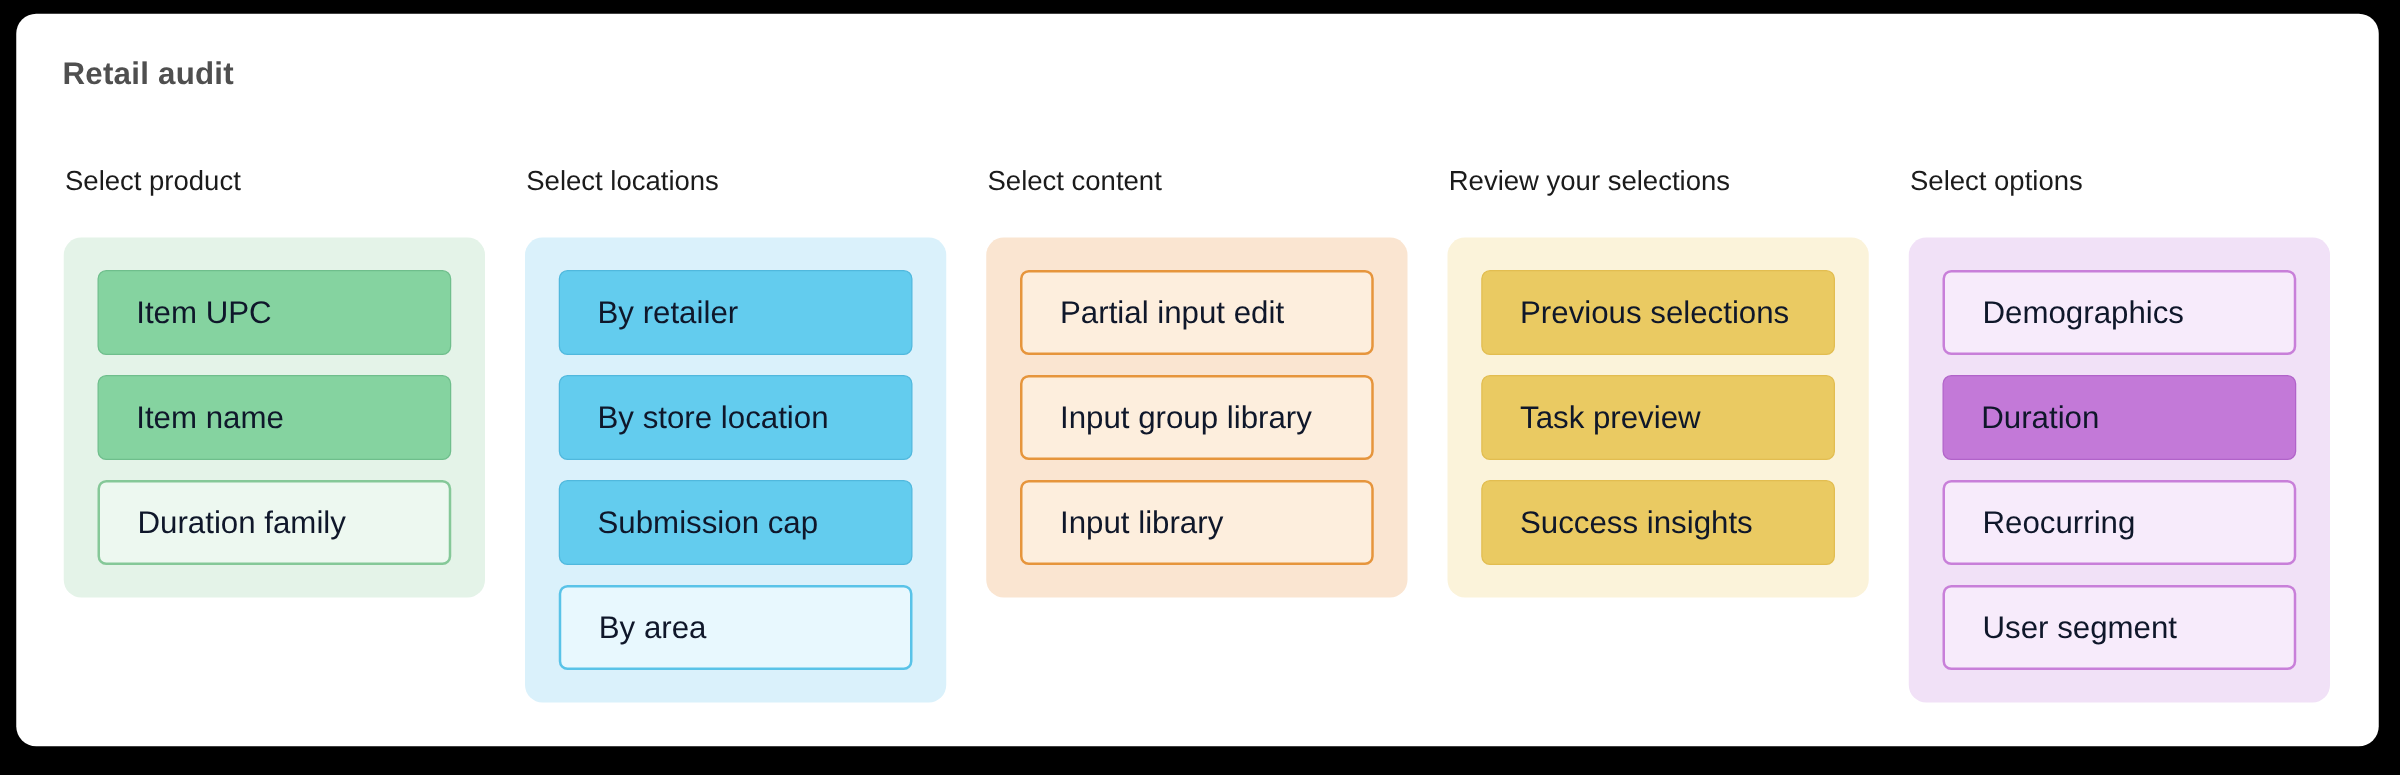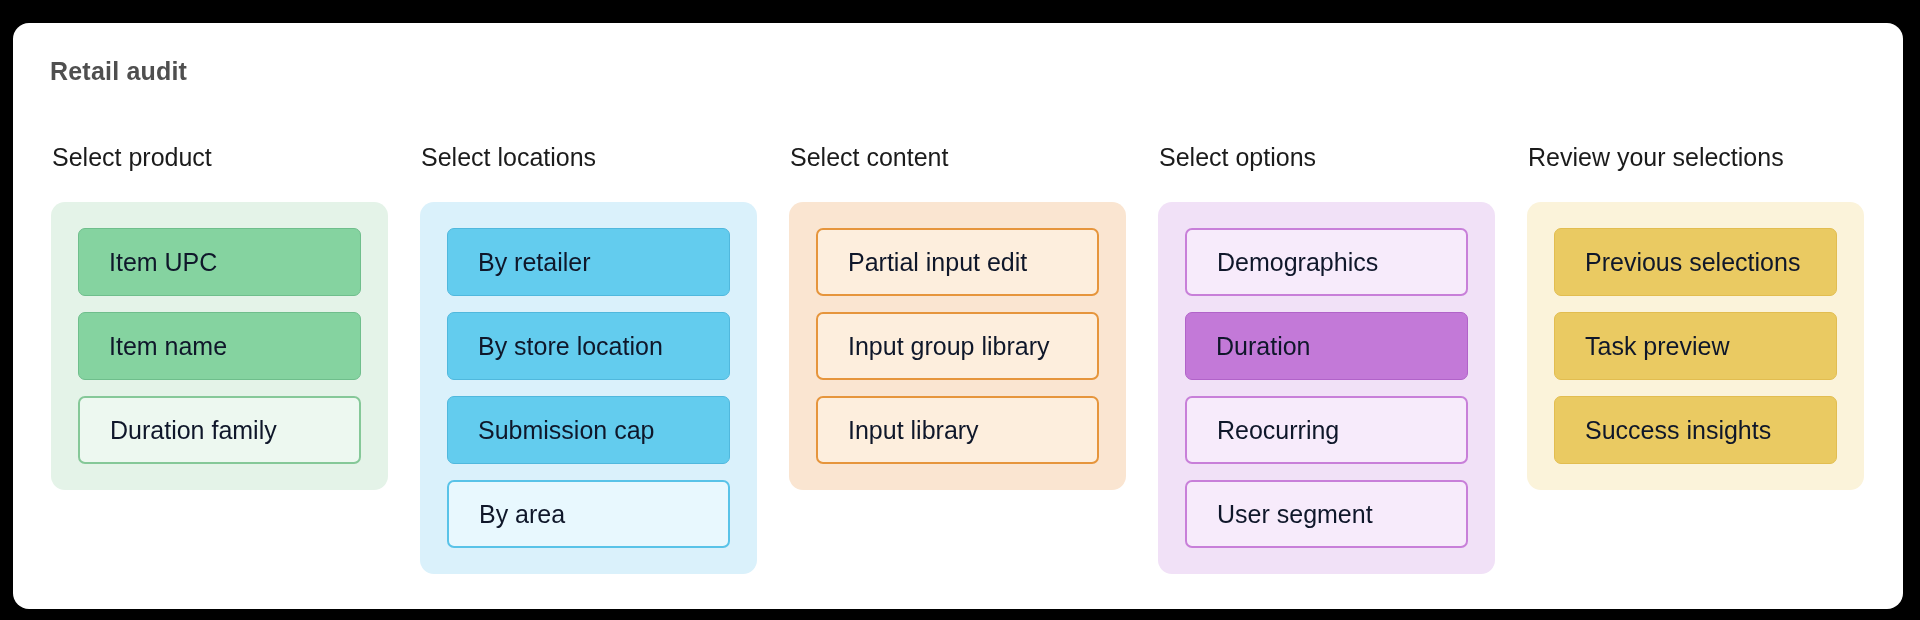--- a/index.html
+++ b/index.html
@@ -5,21 +5,21 @@
   * { box-sizing: border-box; margin: 0; padding: 0; }
   html, body { width: 1920px; height: 620px; }
   body {
     background: #000000;
     font-family: "Liberation Sans", sans-serif;
     position: relative;
     overflow: hidden;
   }
   .window {
     position: absolute;
-    left: 13px; top: 23px;
+    left: 13px; top: 11px;
     width: 1890px; height: 586px;
     background: #ffffff;
     border-radius: 16px;
   }
   .page-title {
     position: absolute;
     left: 37px; top: 34px;
     font-size: 25px;
     font-weight: 700;
     color: #4f4f4f;
@@ -27,21 +27,21 @@
   }
   .board {
     position: absolute;
     left: 38px; top: 117px;
     display: flex;
     gap: 32px;
     align-items: flex-start;
   }
   .column { width: 337px; }
   .col-header {
-    font-size: 25px;
+    font-size: 22px;
     font-weight: 400;
     color: #1b1b1b;
     line-height: 34px;
     margin: 0 0 28px 1px;
     white-space: nowrap;
   }
   .col-body {
     background: var(--container);
     border-radius: 14px;
     padding: 26px 27px;
@@ -123,51 +123,51 @@
   <div class="card outlined">
     <span class="card-label">Input group library</span>
   </div>
 
   <div class="card outlined">
     <span class="card-label">Input library</span>
   </div>
 </div>
   </section>
 
+  <section class="column" style="--container: #fbf3da; --filled-bg: #eaca62; --filled-border: #e2bd50; --outlined-bg: #fdf6e0; --outlined-border: #e2bd50;">
+    <h2 class="col-header">Review your selections</h2>
+    <div class="col-body">
+  <div class="card filled">
+    <span class="card-label">Previous selections</span>
+  </div>
+
+  <div class="card filled">
+    <span class="card-label">Task preview</span>
+  </div>
+
+  <div class="card filled">
+    <span class="card-label">Success insights</span>
+  </div>
+</div>
+  </section>
+
   <section class="column" style="--container: #f1e1f7; --filled-bg: #c379d8; --filled-border: #b163c9; --outlined-bg: #f7ebfb; --outlined-border: #c87fd9;">
     <h2 class="col-header">Select options</h2>
     <div class="col-body">
   <div class="card outlined">
     <span class="card-label">Demographics</span>
   </div>
 
   <div class="card filled">
     <span class="card-label">Duration</span>
   </div>
 
   <div class="card outlined">
     <span class="card-label">Reocurring</span>
   </div>
 
   <div class="card outlined">
     <span class="card-label">User segment</span>
   </div>
 </div>
   </section>
-
-  <section class="column" style="--container: #fbf3da; --filled-bg: #eaca62; --filled-border: #e2bd50; --outlined-bg: #fdf6e0; --outlined-border: #e2bd50;">
-    <h2 class="col-header">Review your selections</h2>
-    <div class="col-body">
-  <div class="card filled">
-    <span class="card-label">Previous selections</span>
-  </div>
-
-  <div class="card filled">
-    <span class="card-label">Task preview</span>
-  </div>
-
-  <div class="card filled">
-    <span class="card-label">Success insights</span>
-  </div>
-</div>
-  </section>
 </div>
 </div>
 
 </body></html>

